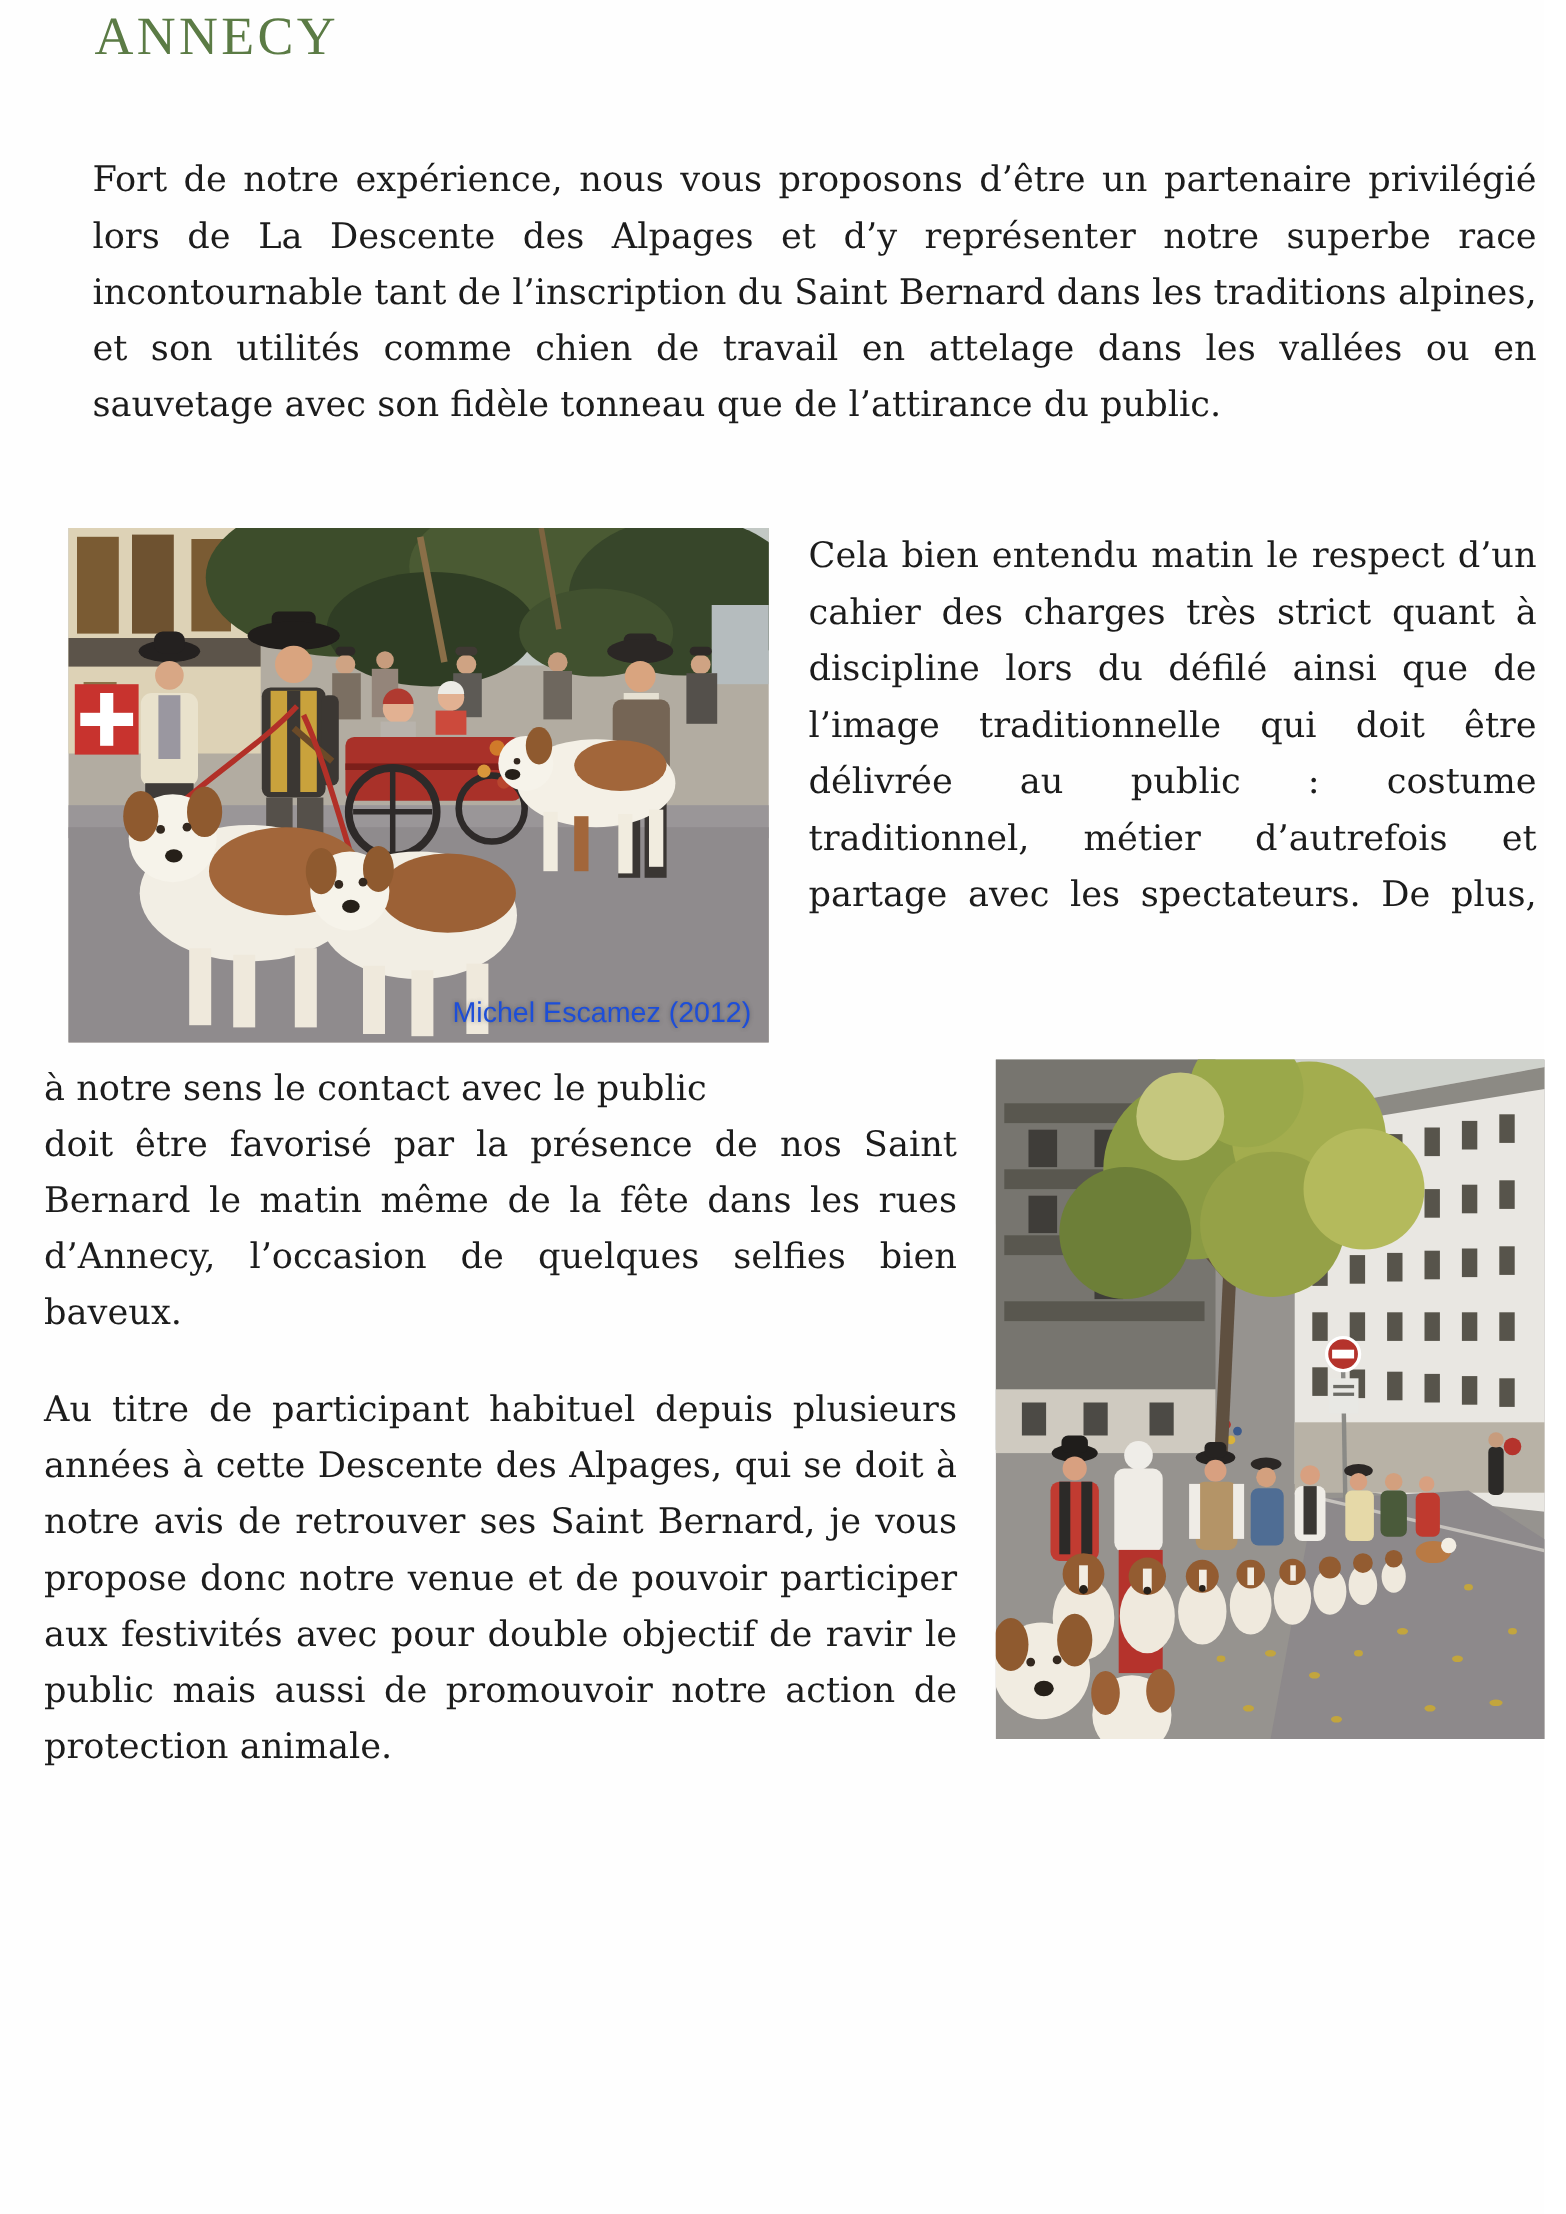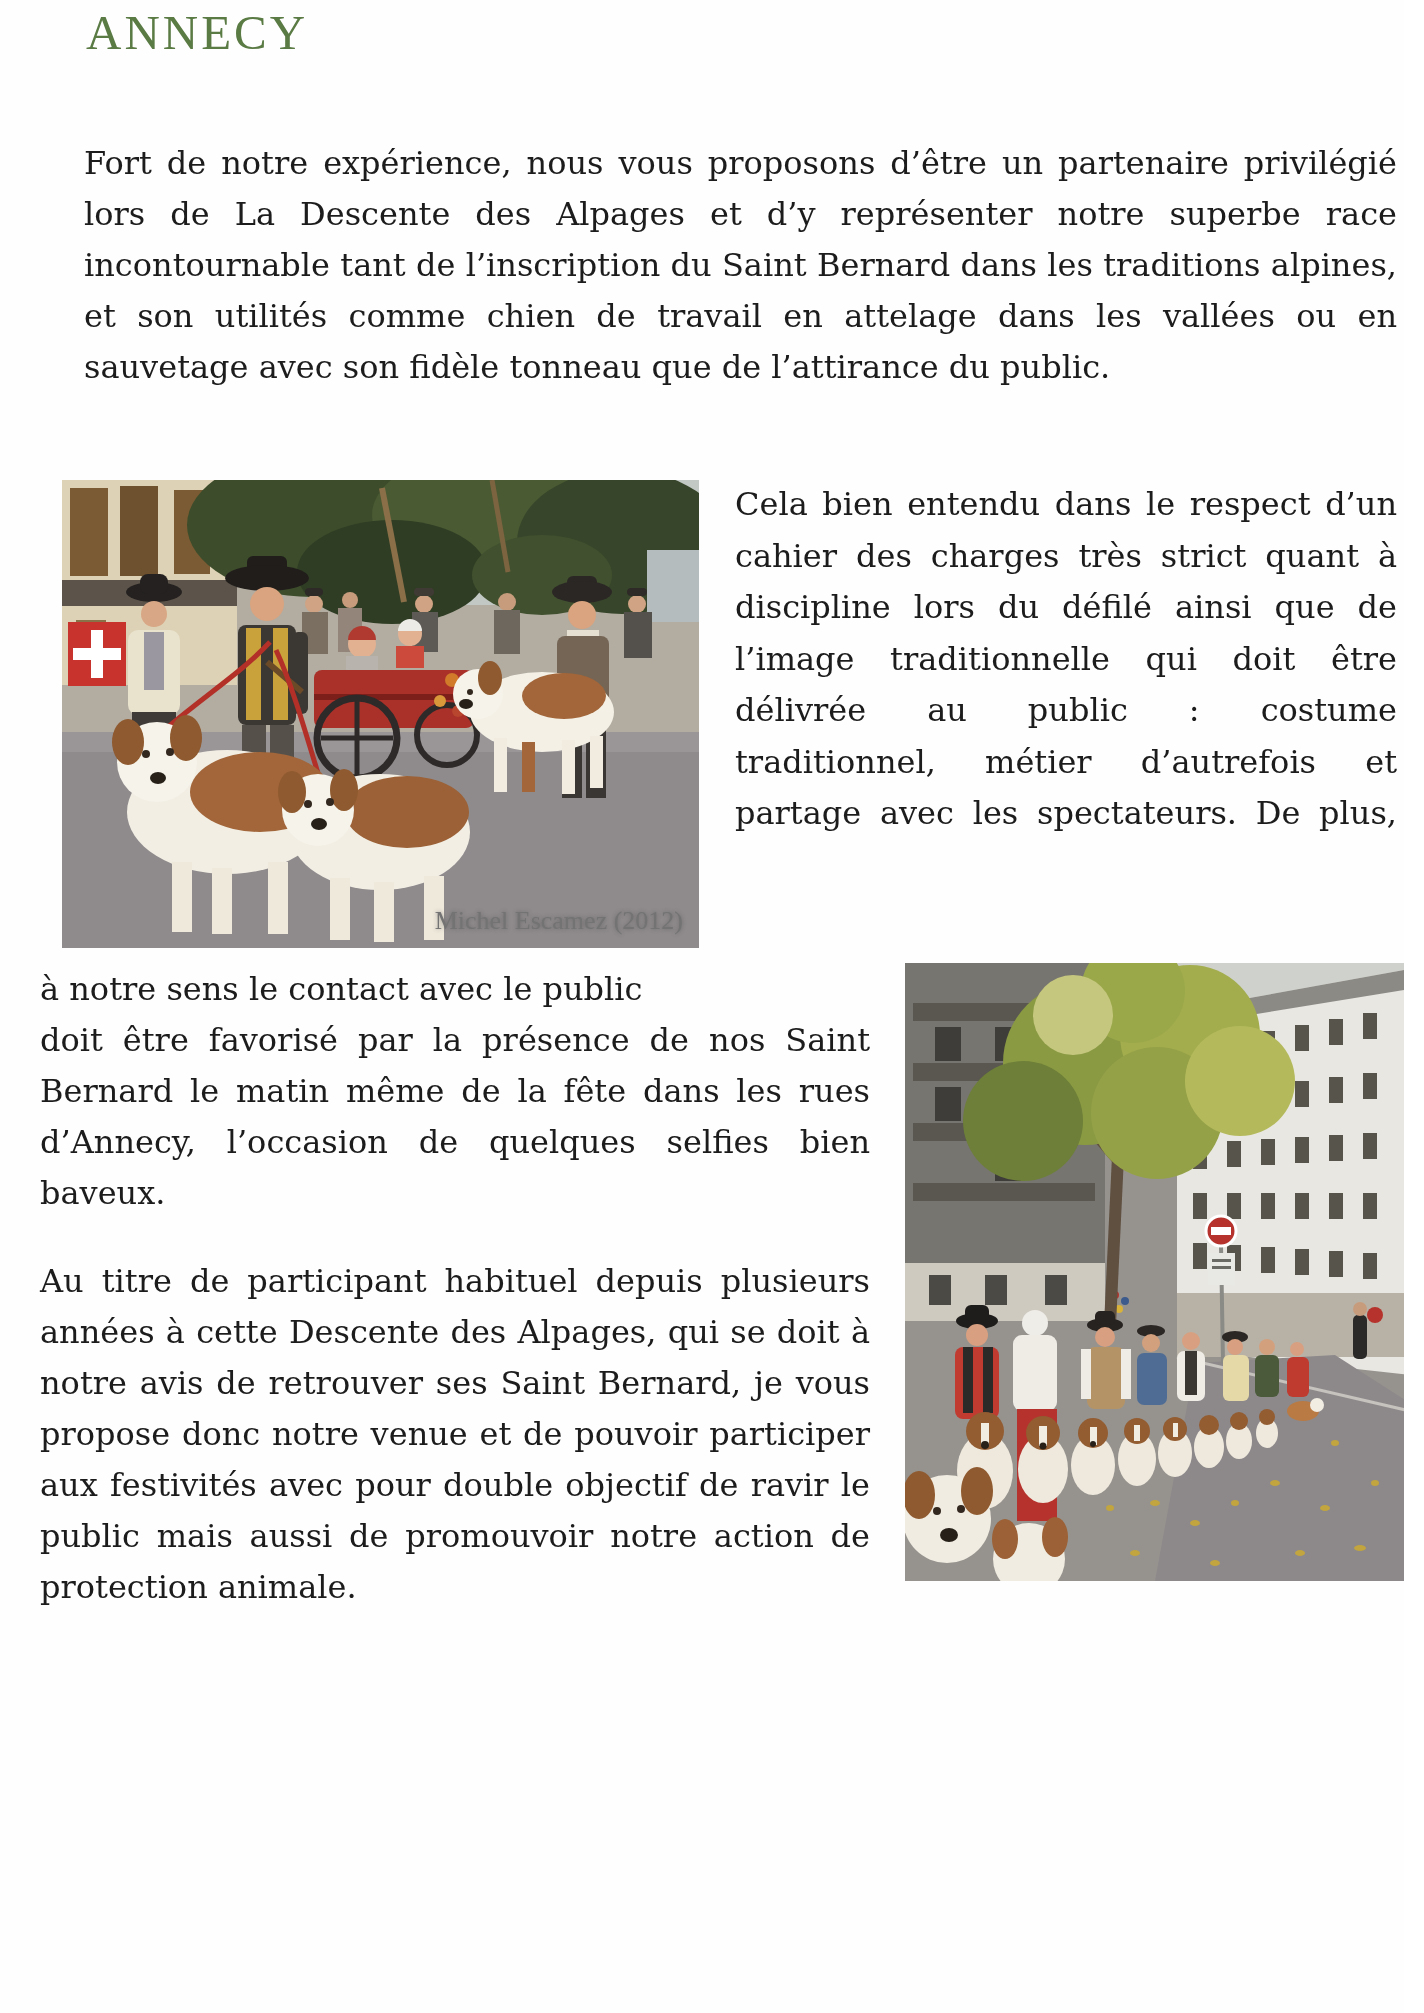--- a/index.html
+++ b/index.html
@@ -42,23 +42,23 @@
     text-align:justify;
   }
   .leftcol .p4{ margin-top:37px; }
   figure{ margin:0; padding:0; position:absolute; overflow:hidden; }
   .photo1{ left:62px; top:480px; width:637px; height:468px; }
   .photo2{ left:905px; top:963px; width:505px; height:618px; }
   .photo1 svg, .photo2 svg{ display:block; width:100%; height:100%; }
   .photo-credit{
     position:absolute;
     right:16px; bottom:12px;
-    font-family:Liberation Serif, serif;
+    font-family:Liberation Sans, sans-serif;
     font-size:26px;
-    color:#737373;
+    color:#1d4ed8;
     text-shadow:0 0 4px rgba(60,60,60,.45);
     white-space:nowrap;
   }
 </style>
 </head>
 <body>
 
 <div class="page">
 
   <h1 class="title">ANNECY</h1>
@@ -207,21 +207,21 @@
         <circle cx="268" cy="322" r="4" fill="#33281f"></circle>
         <ellipse cx="257" cy="344" rx="8" ry="6" fill="#262019"></ellipse>
         <rect x="268" y="398" width="20" height="62" fill="#efe9dc"></rect>
         <rect x="312" y="402" width="20" height="60" fill="#efe9dc"></rect>
         <rect x="362" y="396" width="20" height="64" fill="#efe9dc"></rect>
       </g>
     </svg>
     <figcaption class="photo-credit">Michel Escamez (2012)</figcaption>
   </figure>
 
-  <p class="para p2">Cela bien entendu dans le respect d’un cahier des charges très strict quant à discipline lors du défilé ainsi que de l’image traditionnelle qui doit être délivrée au public : costume traditionnel, métier d’autrefois et partage avec les spectateurs. De plus,</p>
+  <p class="para p2">Cela bien entendu matin le respect d’un cahier des charges très strict quant à discipline lors du défilé ainsi que de l’image traditionnelle qui doit être délivrée au public : costume traditionnel, métier d’autrefois et partage avec les spectateurs. De plus,</p>
 
   <div class="leftcol">
     <p class="p3"><span>à notre sens le contact avec le public</span><br><span>doit être favorisé par la présence de nos Saint Bernard le matin même de la fête dans les rues d’Annecy, l’occasion de quelques selfies bien baveux.</span></p>
     <p class="p4">Au titre de participant habituel depuis plusieurs années à cette Descente des Alpages, qui se doit à notre avis de retrouver ses Saint Bernard, je vous propose donc notre venue et de pouvoir participer aux festivités avec pour double objectif de ravir le public mais aussi de promouvoir notre action de protection animale.</p>
   </div>
 
   <figure class="photo2">
     <svg viewBox="0 0 505 618" preserveAspectRatio="none">
       <rect width="505" height="618" fill="#96938f"></rect>
       <rect width="505" height="150" fill="#cfd2cc"></rect>

